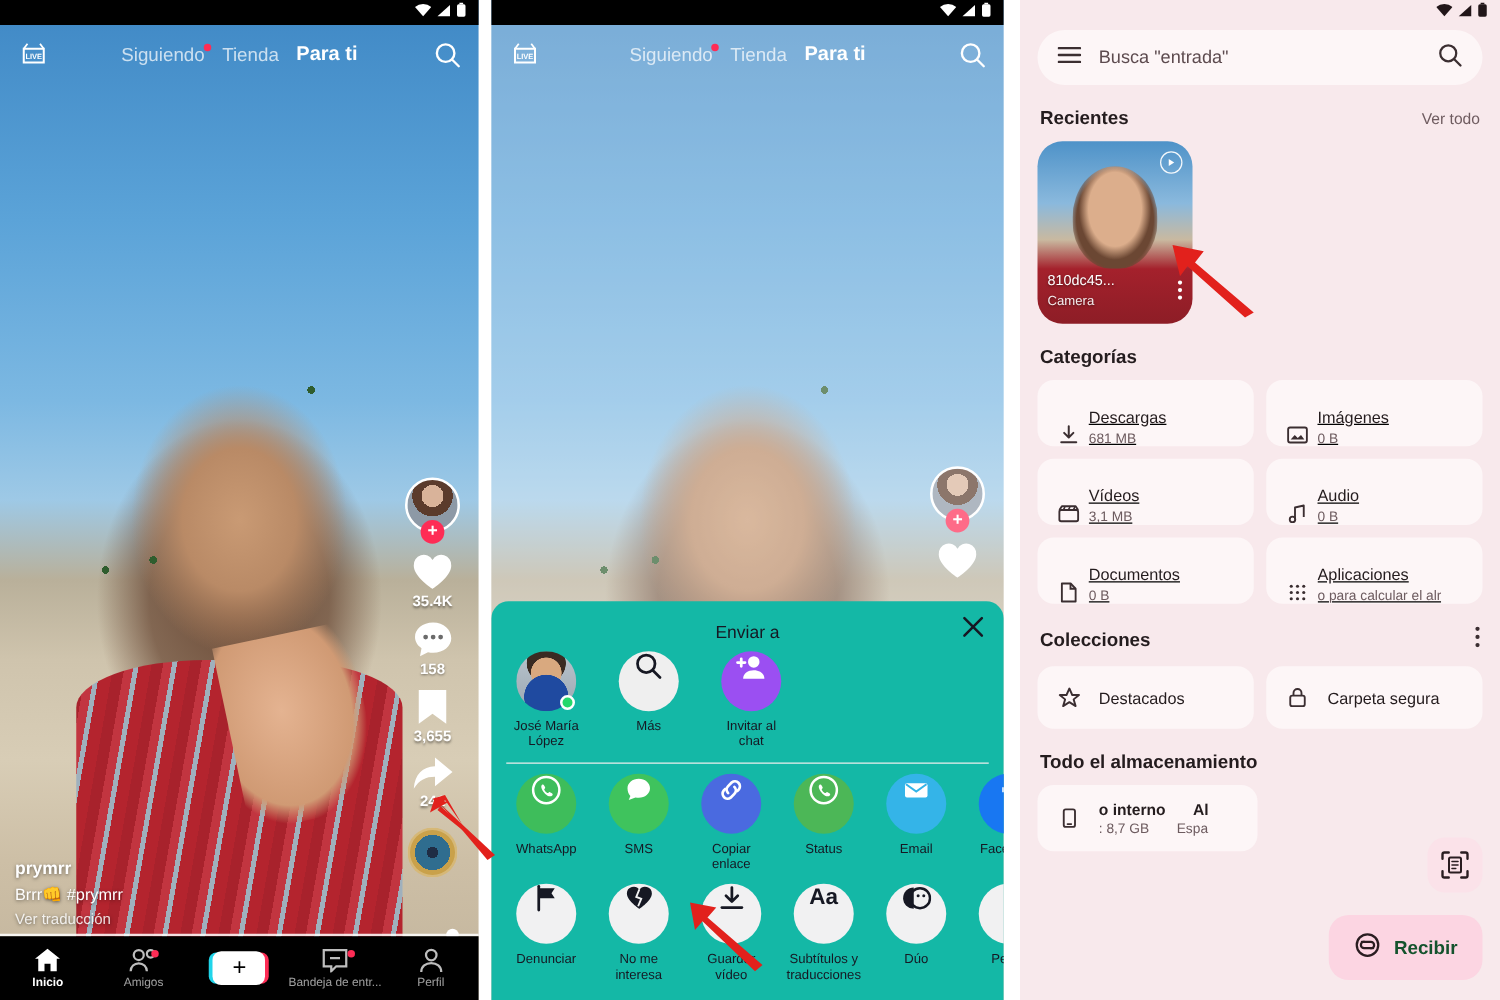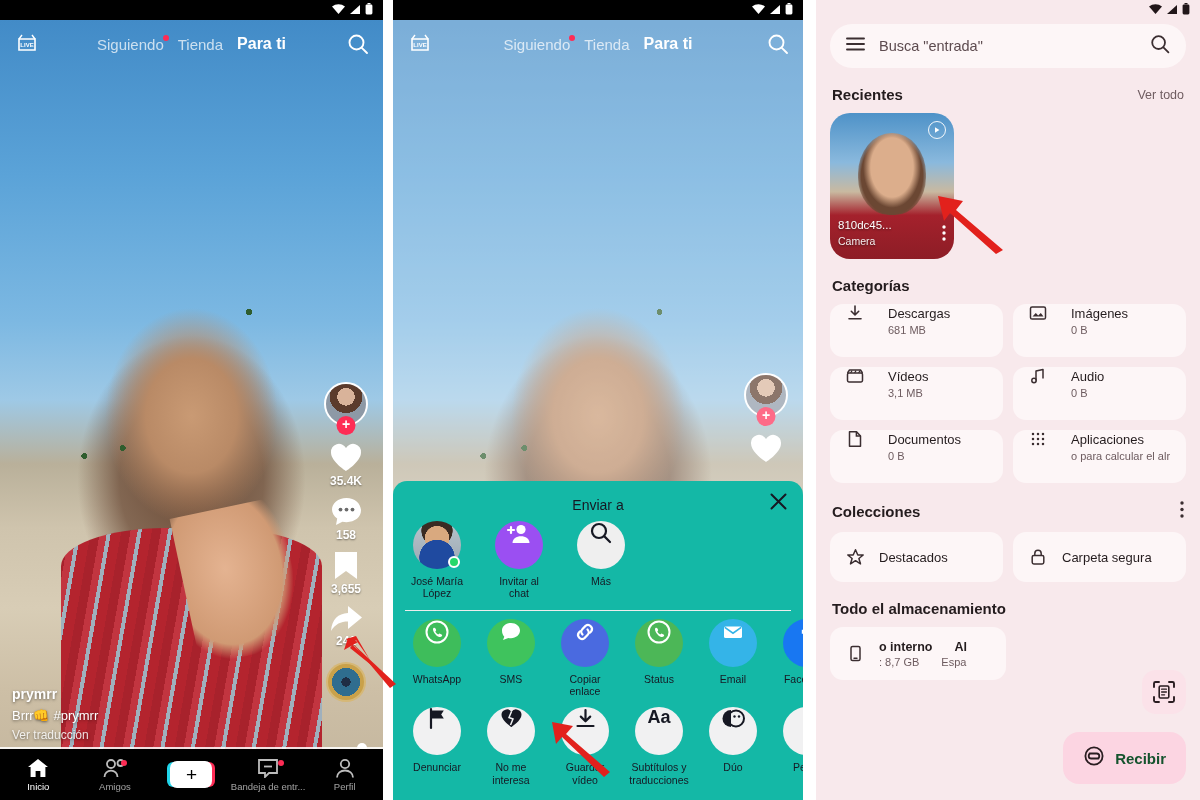--- a/index.html
+++ b/index.html
@@ -105,21 +105,21 @@
   .progress-line { position:absolute; left:0; right:0; bottom:51px; height:2px; background: rgba(255,255,255,.85); z-index:30; }
   .progress-knob { position:absolute; right:16px; bottom:47px; width:10px;height:10px;border-radius:50%;background:#fff; z-index:31;}
 
   
   .tt-nav {
     position: absolute; left: 0; right: 0; bottom: 0; height: 51px; background: #000; z-index: 35;
     display: flex; align-items: center;
   }
   .nav-item { flex: 1; display: flex; flex-direction: column; align-items: center; justify-content: center; gap: 3px; position: relative; }
   .nav-label { color: rgba(255,255,255,0.62); font-size: 9.5px; white-space: nowrap; }
-  .nav-item.active .nav-label { color: #fff; font-weight: normal; }
+  .nav-item.active .nav-label { color: #fff; font-weight: bold; }
   .nav-badge { position: absolute; width: 6px; height: 6px; border-radius: 50%; background: #fe2c55; }
   .plus-btn {
     width: 42px; height: 27px; border-radius: 7px; background: #fff; position: relative;
     display:flex; align-items:center; justify-content:center; color:#000; font-size: 19px; font-weight: 300;
     box-shadow: -4px 0 0 -1px #20d5ea, 4px 0 0 -1px #fe2c55;
   }
 
   
   .share-sheet {
     position: absolute; left: 0; right: 0; bottom: 0; z-index: 50;
@@ -175,21 +175,21 @@
     border: 1.6px solid rgba(255,255,255,.92);
     display: flex; align-items: center; justify-content: center;
   }
   .rc-name { position: absolute; left: 8px; bottom: 28px; color: #fff; font-size: 11.5px; text-shadow: 0 1px 2px rgba(0,0,0,.5); }
   .rc-sub  { position: absolute; left: 8px; bottom: 12px; color: rgba(255,255,255,.92); font-size: 10.5px; text-shadow: 0 1px 2px rgba(0,0,0,.5); }
   .rc-more { position: absolute; right: 8px; bottom: 14px; }
 
   .grid2 { display: grid; grid-template-columns: 1fr 1fr; gap: 10px; }
   .cat-card {
     background: #fdf6f7; border-radius: 13px; height: 53px;
-    display: flex; align-items: flex-start; gap: 22px; padding: 0 14px;
+    display: flex; align-items: flex-end; gap: 5px; padding: 0 14px; text-decoration: underline;
   }
   .cat-ic { width: 22px; display: flex; align-items: center; justify-content: center; flex: 0 0 22px; }
   .cat-name { font-size: 13px; color: #241c1e; line-height: 1.25; }
   .cat-size { font-size: 11px; color: #6d5b5f; margin-top: 2px; white-space: nowrap; overflow: hidden; }
   .coll-card {
     background: #fdf6f7; border-radius: 13px; height: 50px;
     display: flex; align-items: center; gap: 13px; padding: 0 14px;
   }
   .coll-name { font-size: 13px; color: #241c1e; }
   .storage-card {
@@ -408,37 +408,37 @@
 
       <div class="share-row r1">
         <div class="sh-item">
           <div class="sh-circle">
             <div class="avatar-face"></div>
             <i class="sh-online"></i>
           </div>
           <div class="sh-label">José María López</div>
         </div>
         <div class="sh-item">
+          <div class="sh-circle" style="background:#efefef">
+            <svg width="24" height="24" viewBox="0 0 24 24">
+                <circle cx="10" cy="10" r="7" fill="none" stroke="#161823" stroke-width="2.2"></circle>
+                <path d="M15.4 15.4 21 21" stroke="#161823" stroke-width="2.2" stroke-linecap="round"></path>
+              </svg>
+          </div>
+          <div class="sh-label">Más</div>
+        </div>
+        <div class="sh-item">
           <div class="sh-circle" style="background:#9b4ff2">
             <svg width="26" height="26" viewBox="0 0 26 26">
                 <circle cx="15" cy="8.5" r="4.6" fill="#fff"></circle>
                 <path d="M6.5 22c0-4.3 3.8-6.8 8.5-6.8S23.5 17.7 23.5 22z" fill="#fff"></path>
                 <path d="M5 6v6M2 9h6" stroke="#fff" stroke-width="2.2" stroke-linecap="round"></path>
               </svg>
           </div>
           <div class="sh-label">Invitar al chat</div>
-        </div>
-        <div class="sh-item">
-          <div class="sh-circle" style="background:#efefef">
-            <svg width="24" height="24" viewBox="0 0 24 24">
-                <circle cx="10" cy="10" r="7" fill="none" stroke="#161823" stroke-width="2.2"></circle>
-                <path d="M15.4 15.4 21 21" stroke="#161823" stroke-width="2.2" stroke-linecap="round"></path>
-              </svg>
-          </div>
-          <div class="sh-label">Más</div>
         </div>
       </div>
 
       <div class="share-sep"></div>
 
       <div class="share-row r2">
         <div class="sh-item">
           <div class="sh-circle" style="background:#3ebd5b">
             <svg width="26" height="26" viewBox="0 0 26 26">
                 <circle cx="13" cy="13" r="10.5" fill="none" stroke="#fff" stroke-width="2"></circle>

